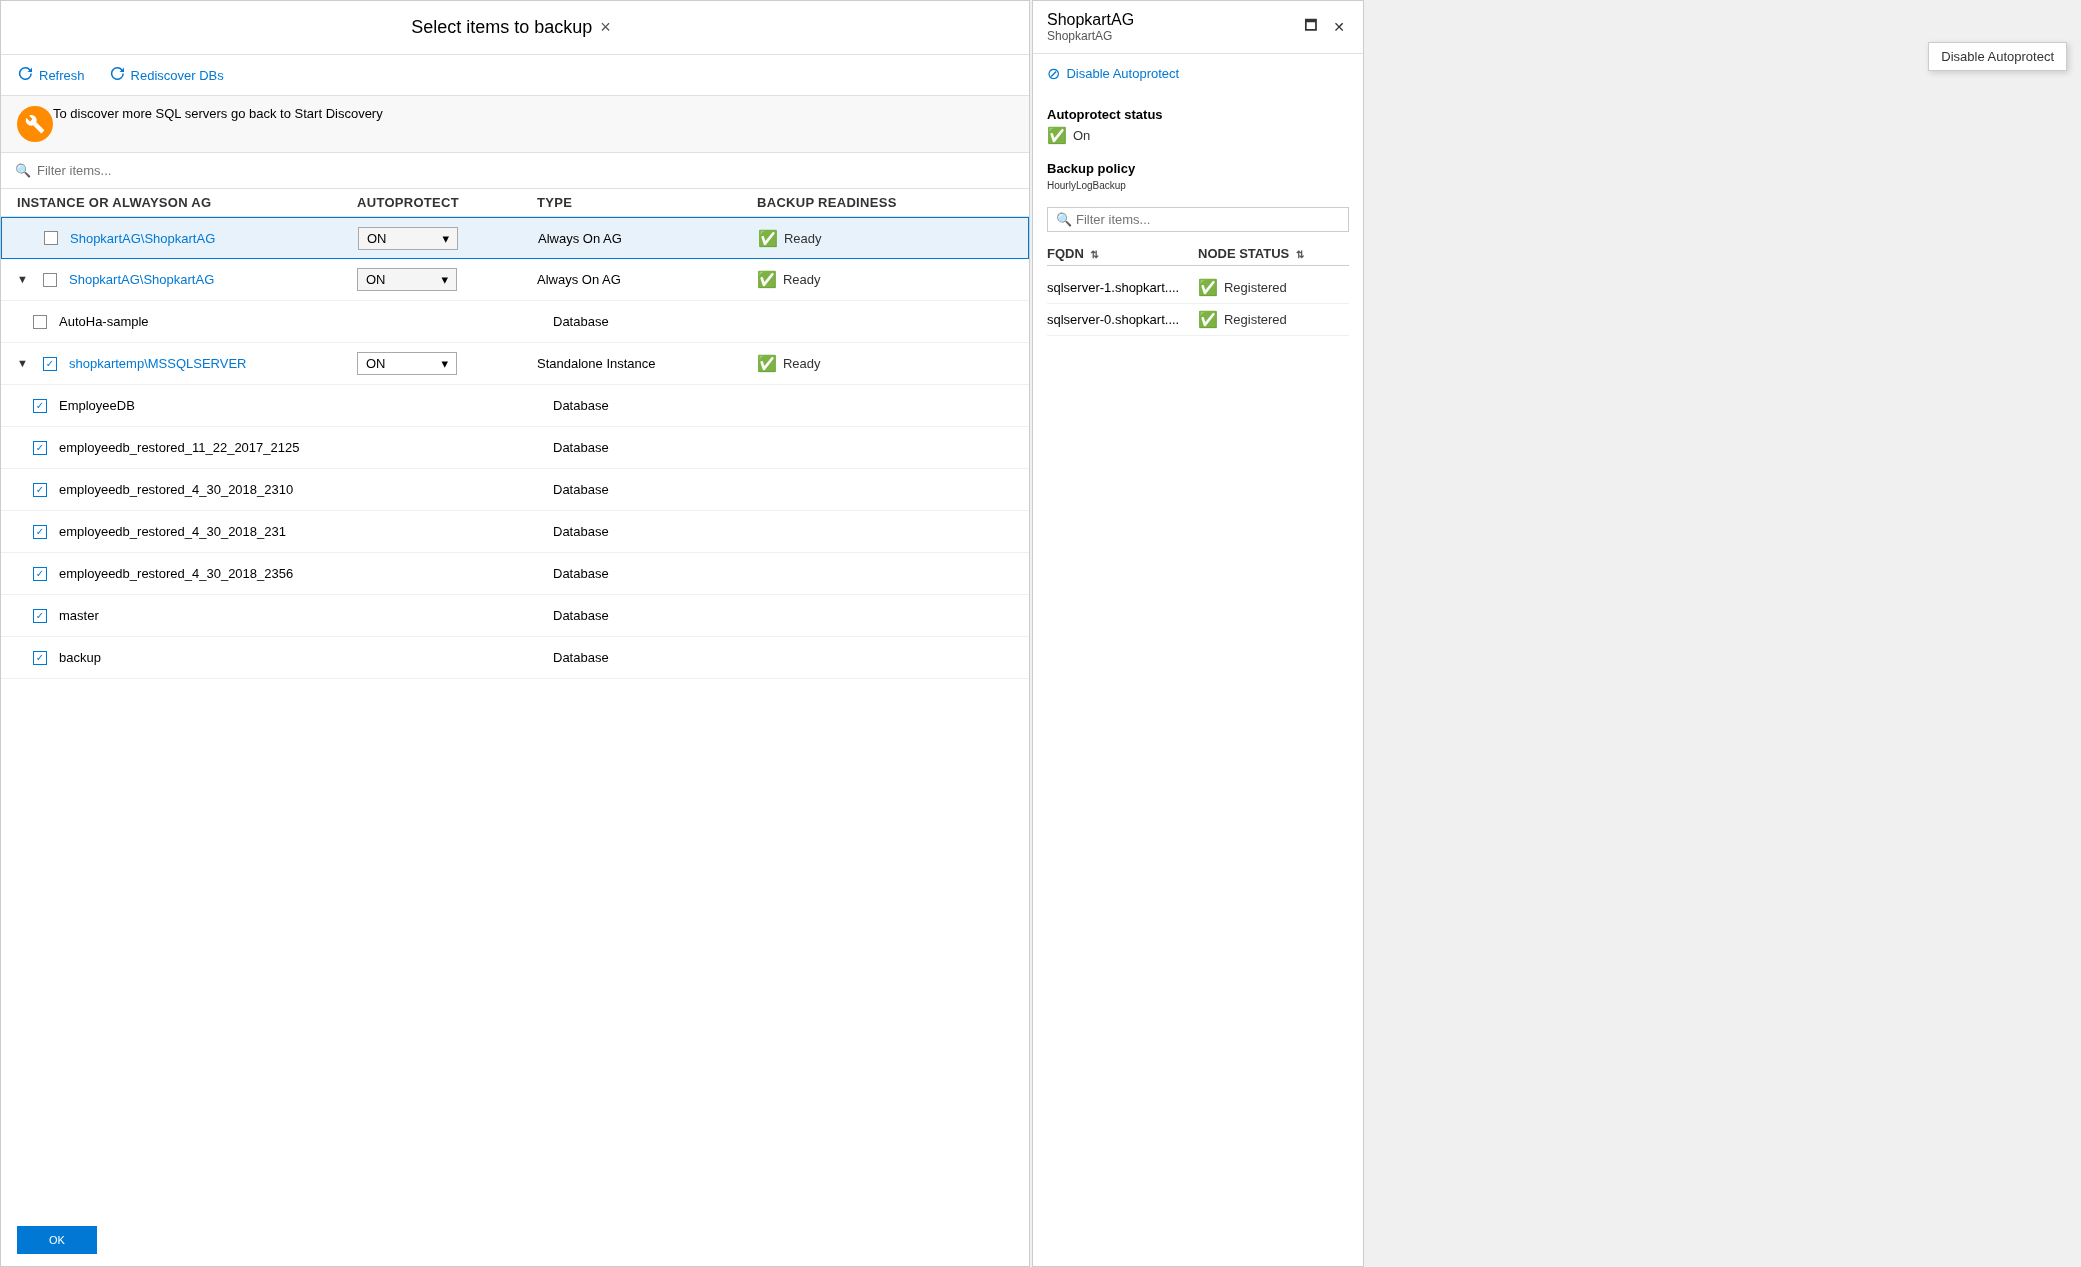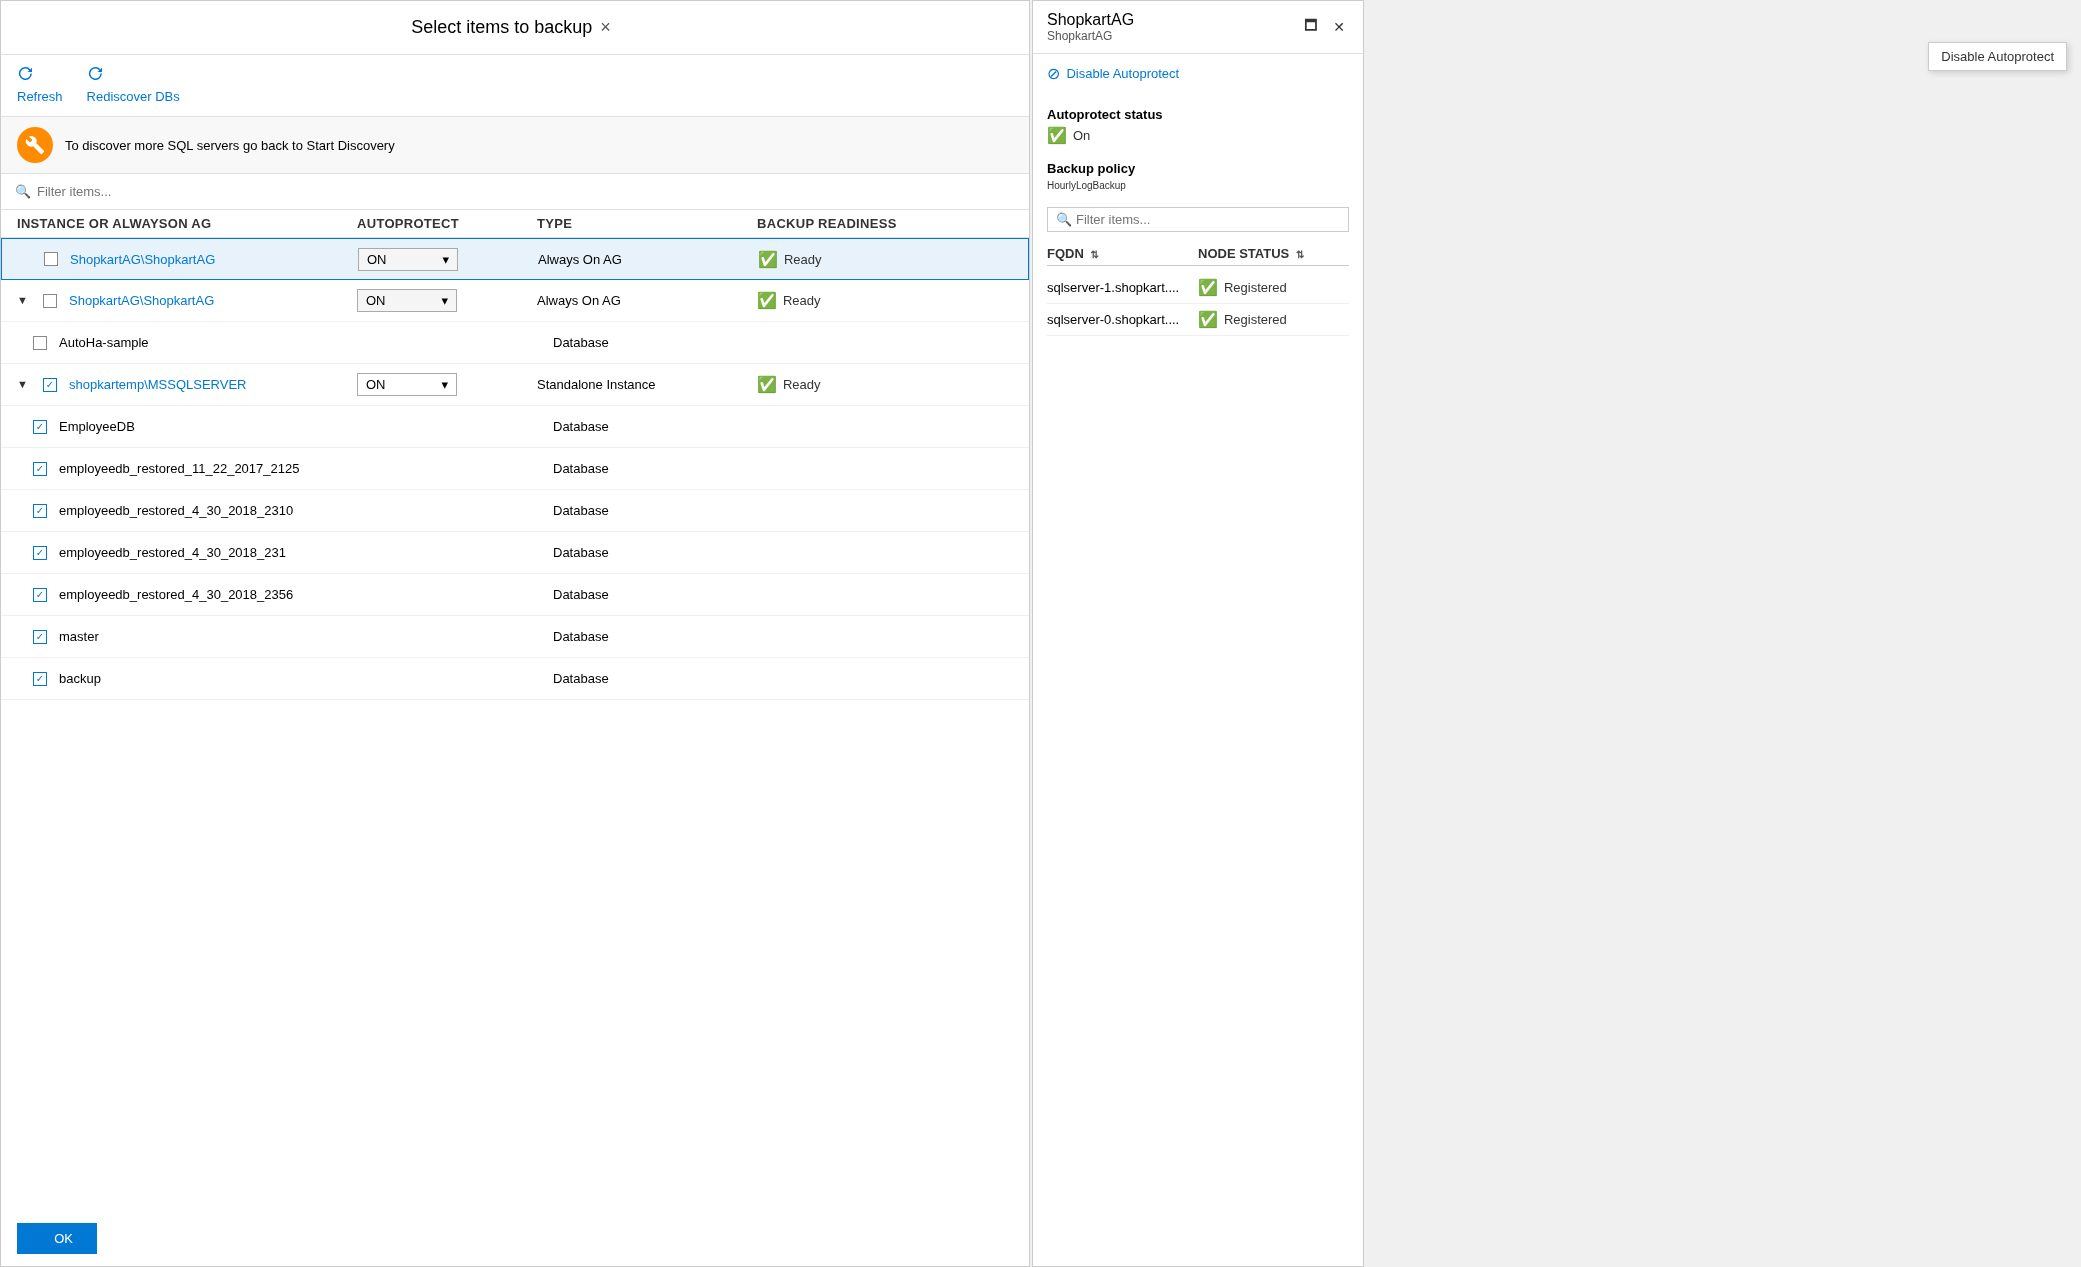--- a/index.html
+++ b/index.html
@@ -42,34 +42,33 @@
     .toolbar {
       display: flex;
       align-items: center;
       padding: 8px 16px;
       gap: 24px;
       border-bottom: 1px solid #e0e0e0;
     }
 
     .toolbar-btn {
       display: flex;
+      align-items: center;
       gap: 6px;
       color: #0078d4;
       cursor: pointer;
       background: none;
       border: none;
       font-size: 13px;
       padding: 4px 0;
-      flex-direction: column;
     }
 
     .info-banner {
       display: flex;
-      align-items: center;
-      gap: 12px;
+      align-items: flex-start;
       padding: 10px 16px;
       background: #f8f8f8;
       border-bottom: 1px solid #e0e0e0;
     }
 
     .info-icon-wrap {
       width: 36px;
       height: 36px;
       background: #ff8c00;
       border-radius: 50%;
@@ -222,23 +221,22 @@
       cursor: pointer;
     }
 
     .ok-btn {
       margin: 12px 16px;
       background: #0078d4;
       color: #fff;
       border: none;
       padding: 8px 24px;
       cursor: pointer;
-      font-size: 13px;
+      font-size: 11px;
       width: 80px;
-      text-align: right;
     }
 
     
     .right-panel {
       width: 332px;
       background: #fff;
       border-left: 1px solid #ddd;
       border: 1px solid #ccc;
       margin-left: 2px;
       display: flex;

